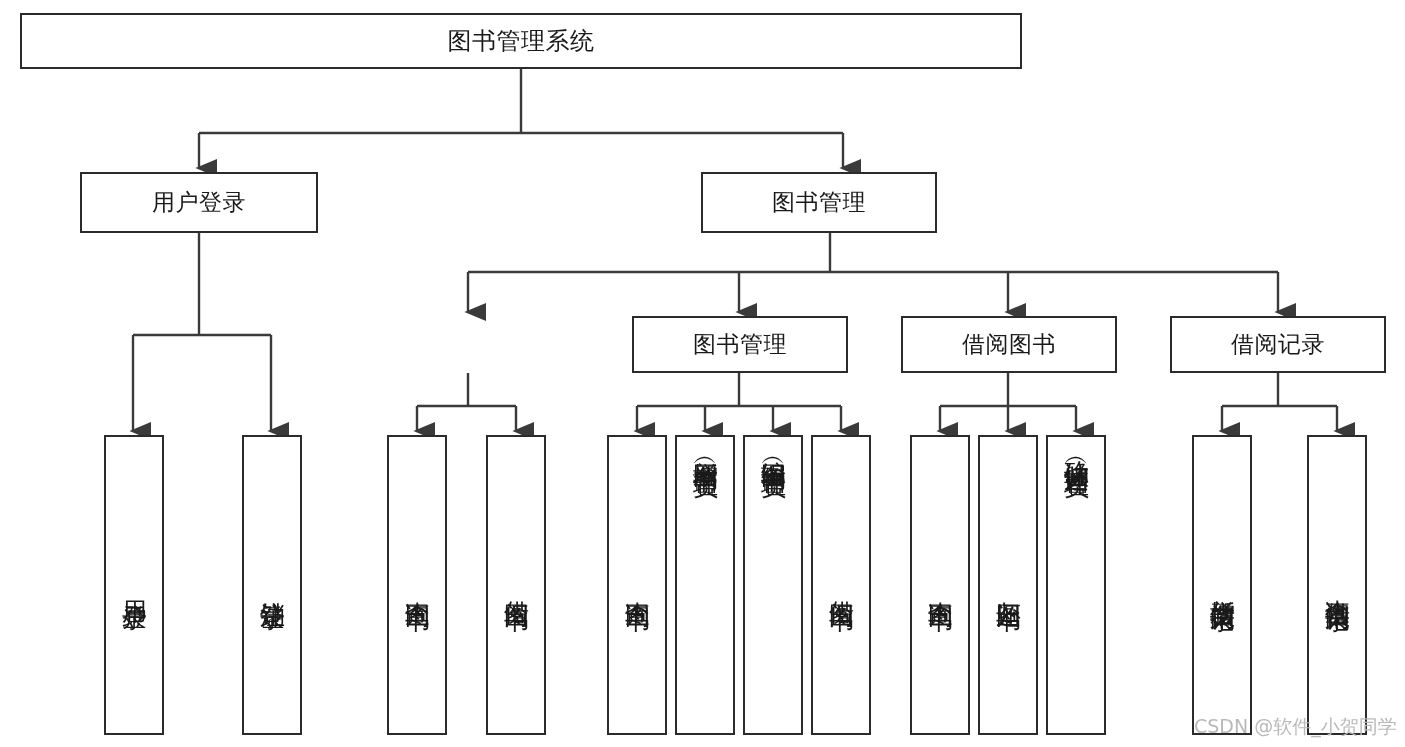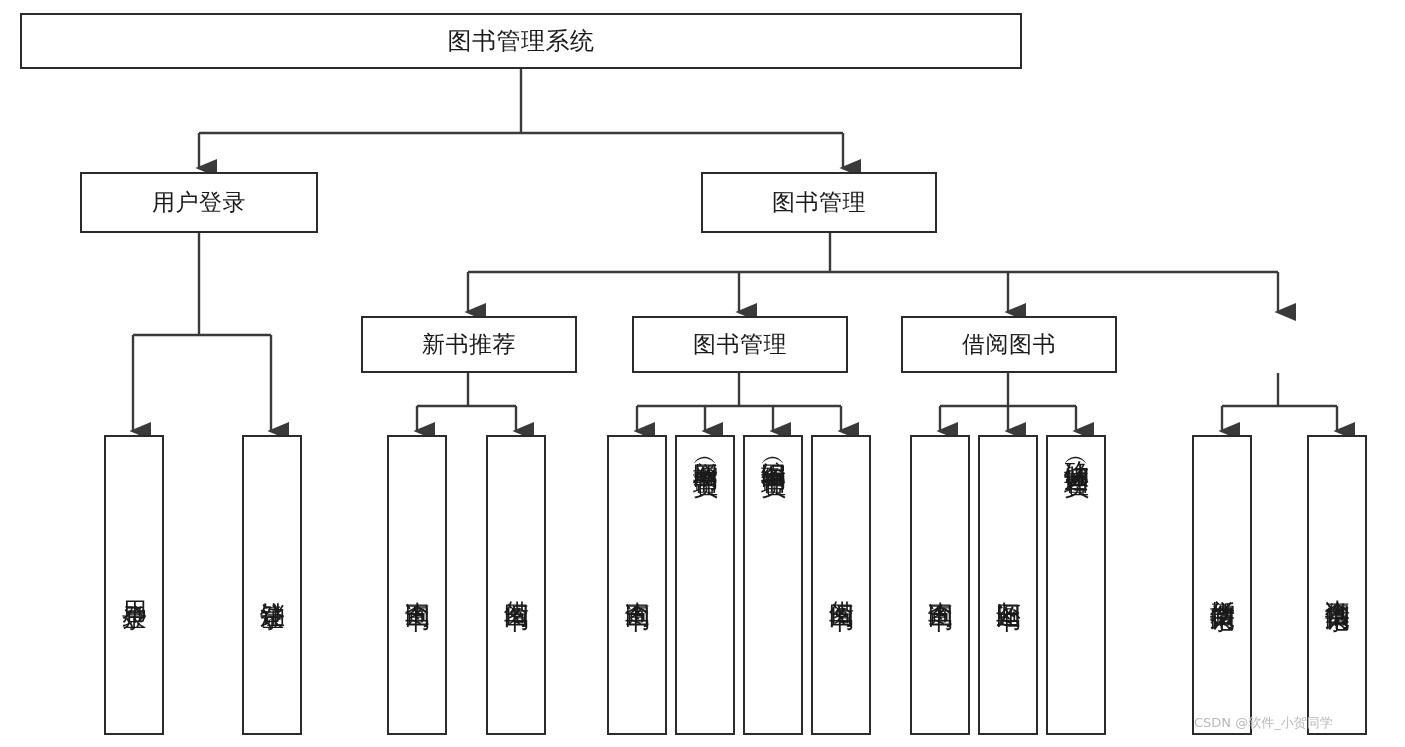--- a/index.html
+++ b/index.html
@@ -60,21 +60,21 @@
     line-height: 1.04;
     letter-spacing: 2px;
     white-space: nowrap;
   }
   .node.vert.mid {
     align-items: center;
     padding-top: 0;
   }
   .watermark {
     position: absolute;
-    font-size: 13px;
+    font-size: 19px;
     color: #b9b9b9;
     white-space: nowrap;
     z-index: 5;
     font-family: "DejaVu Sans", "Liberation Sans", sans-serif;
   }
 </style>
 </head>
 <body>
 
 <div id="canvas">
@@ -133,29 +133,29 @@
     <span class="label">图书管理系统</span>
   </div>
 
   <div class="node horiz" style="left:80px; top:172px; width:238px; height:61px;">
     <span class="label">用户登录</span>
   </div>
   <div class="node horiz" style="left:701px; top:172px; width:236px; height:61px;">
     <span class="label">图书管理</span>
   </div>
 
-  <div class="node horiz" style="left:361px; top:316px; width:216px; height:57px;">
-    <span class="label">新书推荐</span>
-  </div>
   <div class="node horiz" style="left:632px; top:316px; width:216px; height:57px;">
     <span class="label">图书管理</span>
   </div>
   <div class="node horiz" style="left:901px; top:316px; width:216px; height:57px;">
     <span class="label">借阅图书</span>
   </div>
+  <div class="node horiz" style="left:1170px; top:316px; width:216px; height:57px;">
+    <span class="label">借阅记录</span>
+  </div>
 
   <div class="node vert mid" style="left:104px; top:435px; width:60px; height:300px;">
     <span class="label">用户登录</span>
   </div>
   <div class="node vert mid" style="left:242px; top:435px; width:60px; height:300px;">
     <span class="label">注销登录</span>
   </div>
 
   <div class="node vert mid" style="left:387px; top:435px; width:60px; height:300px;">
     <span class="label">查询图书</span>

